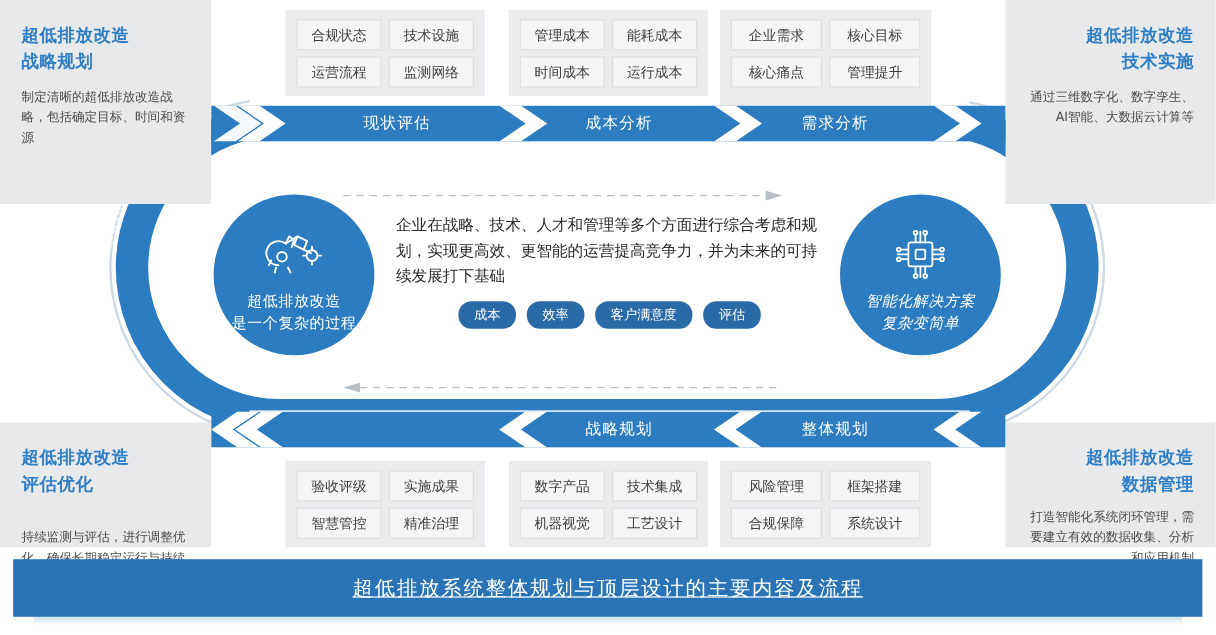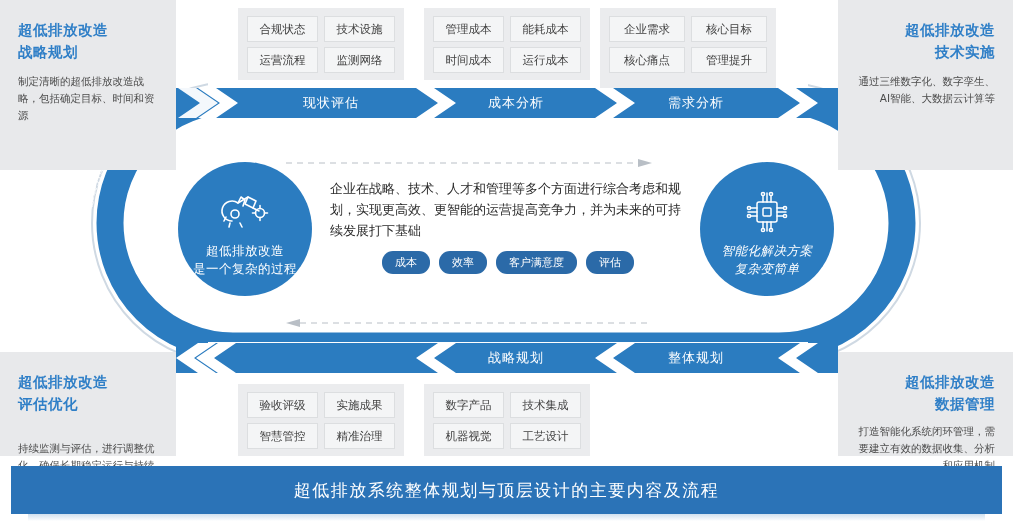--- a/index.html
+++ b/index.html
@@ -129,21 +129,21 @@
     font-family:"DejaVu Sans","Liberation Sans",sans-serif;
   }
   .curve-left{left:78px;top:78px;width:200px;height:300px;}
   .curve-right{left:735px;top:78px;width:200px;height:300px;}
 
   
   .footer{
     position:absolute;left:11px;top:466px;width:991px;height:48px;
     background:#2b73b7;
     display:flex;align-items:center;justify-content:center;
-    color:#ffffff;font-size:17px;letter-spacing:1.5px;font-weight:400;
+    color:#ffffff;font-size:17px;letter-spacing:1.5px;font-weight:400;text-decoration:underline;
   }
   .footer-shadow{
     position:absolute;left:28px;top:514px;width:957px;height:7px;
     background:linear-gradient(to bottom,rgba(43,115,183,.22),rgba(43,115,183,0));
   }
 </style>
 </head>
 <body>
 
 <div class="stage">
@@ -276,20 +276,26 @@
     <div class="cell">验收评级</div>
     <div class="cell">实施成果</div>
     <div class="cell">智慧管控</div>
     <div class="cell">精准治理</div>
   </div>
   <div class="cluster cl-b2">
     <div class="cell">数字产品</div>
     <div class="cell">技术集成</div>
     <div class="cell">机器视觉</div>
     <div class="cell">工艺设计</div>
+  </div>
+  <div class="cluster cl-b3">
+    <div class="cell">风险管理</div>
+    <div class="cell">框架搭建</div>
+    <div class="cell">合规保障</div>
+    <div class="cell">系统设计</div>
   </div>
 
   <div class="dash up">
     <svg width="366" height="10" viewBox="0 0 366 10">
       <line x1="0" y1="5" x2="352" y2="5" stroke="#b9bfc6" stroke-width="1" stroke-dasharray="6 5"></line>
       <polygon points="366,5 352,1 352,9" fill="#b9bfc6"></polygon>
     </svg>
   </div>
   <div class="dash dn">
     <svg width="366" height="10" viewBox="0 0 366 10">

